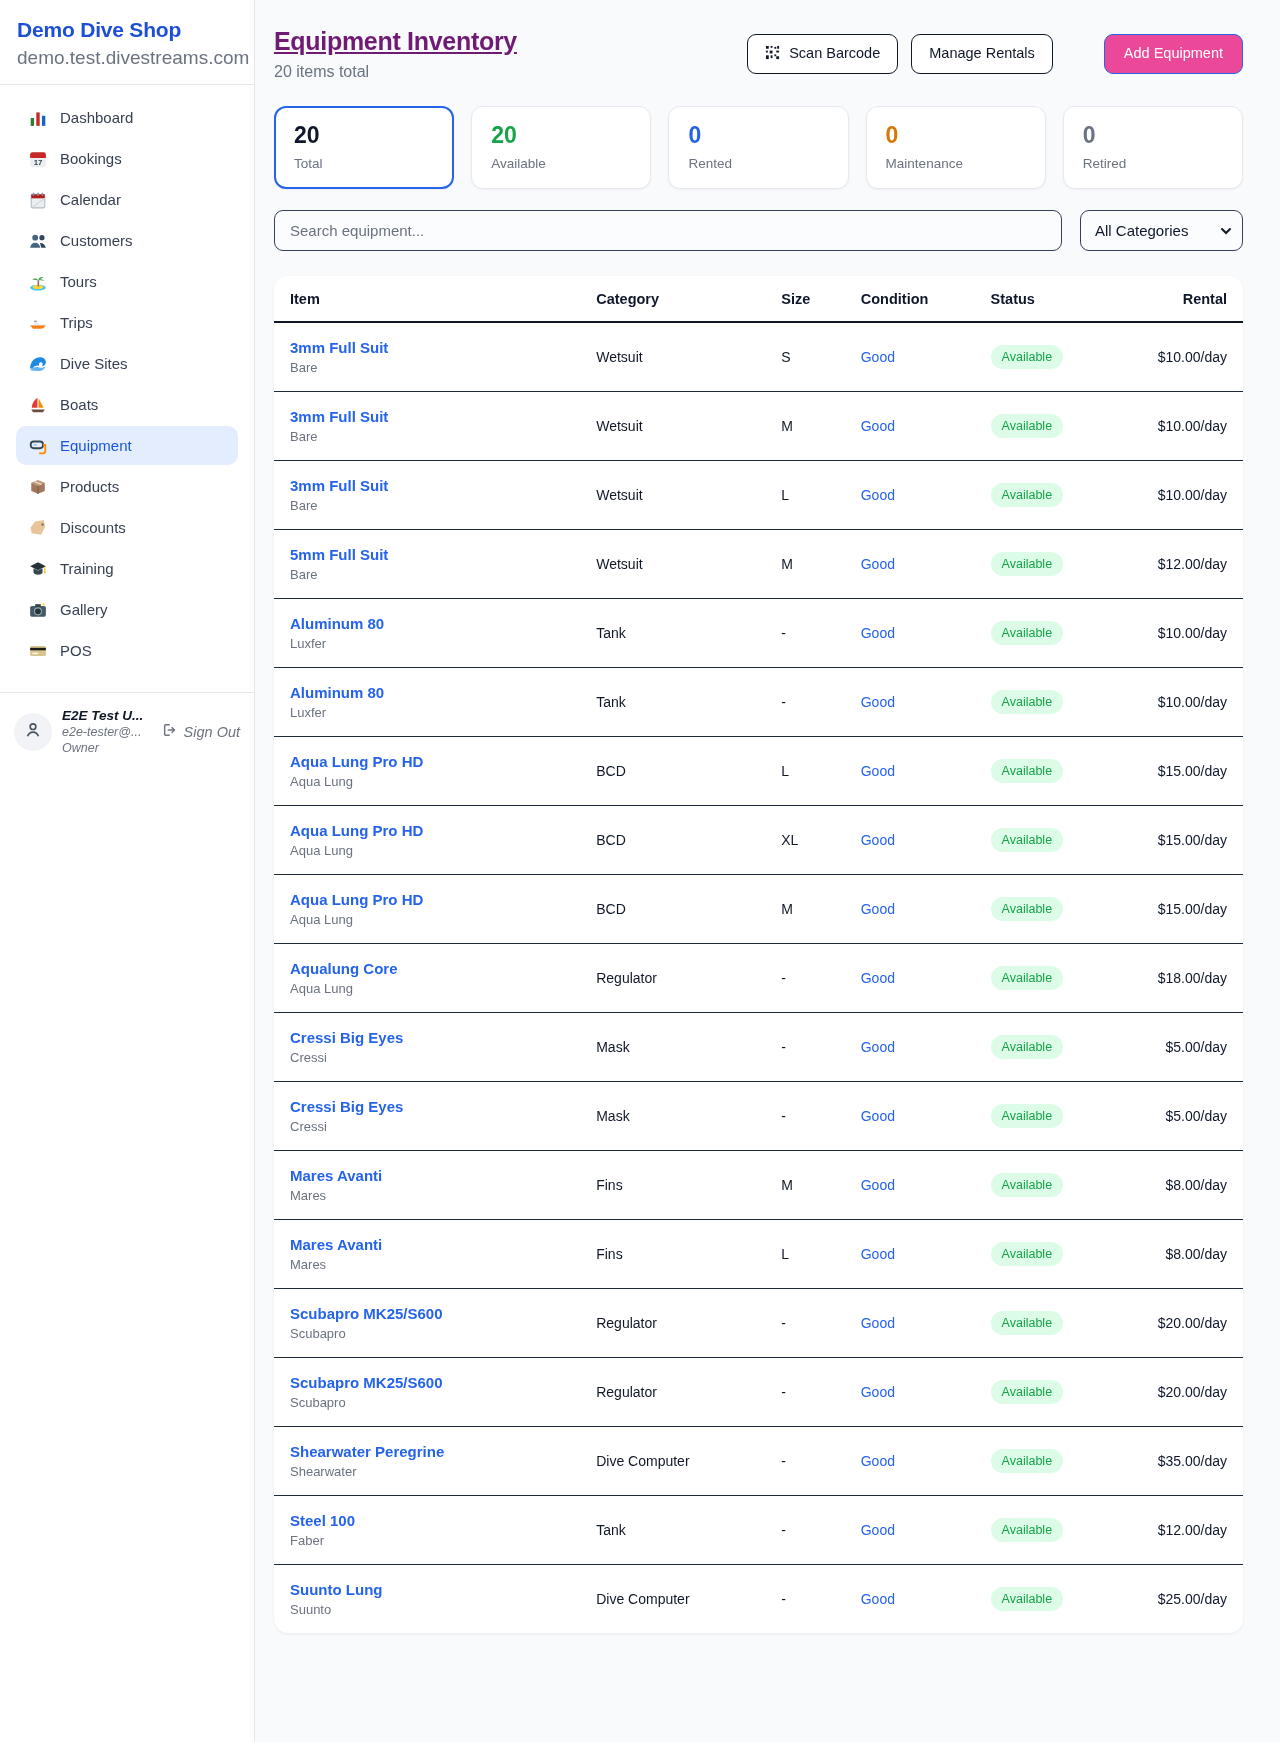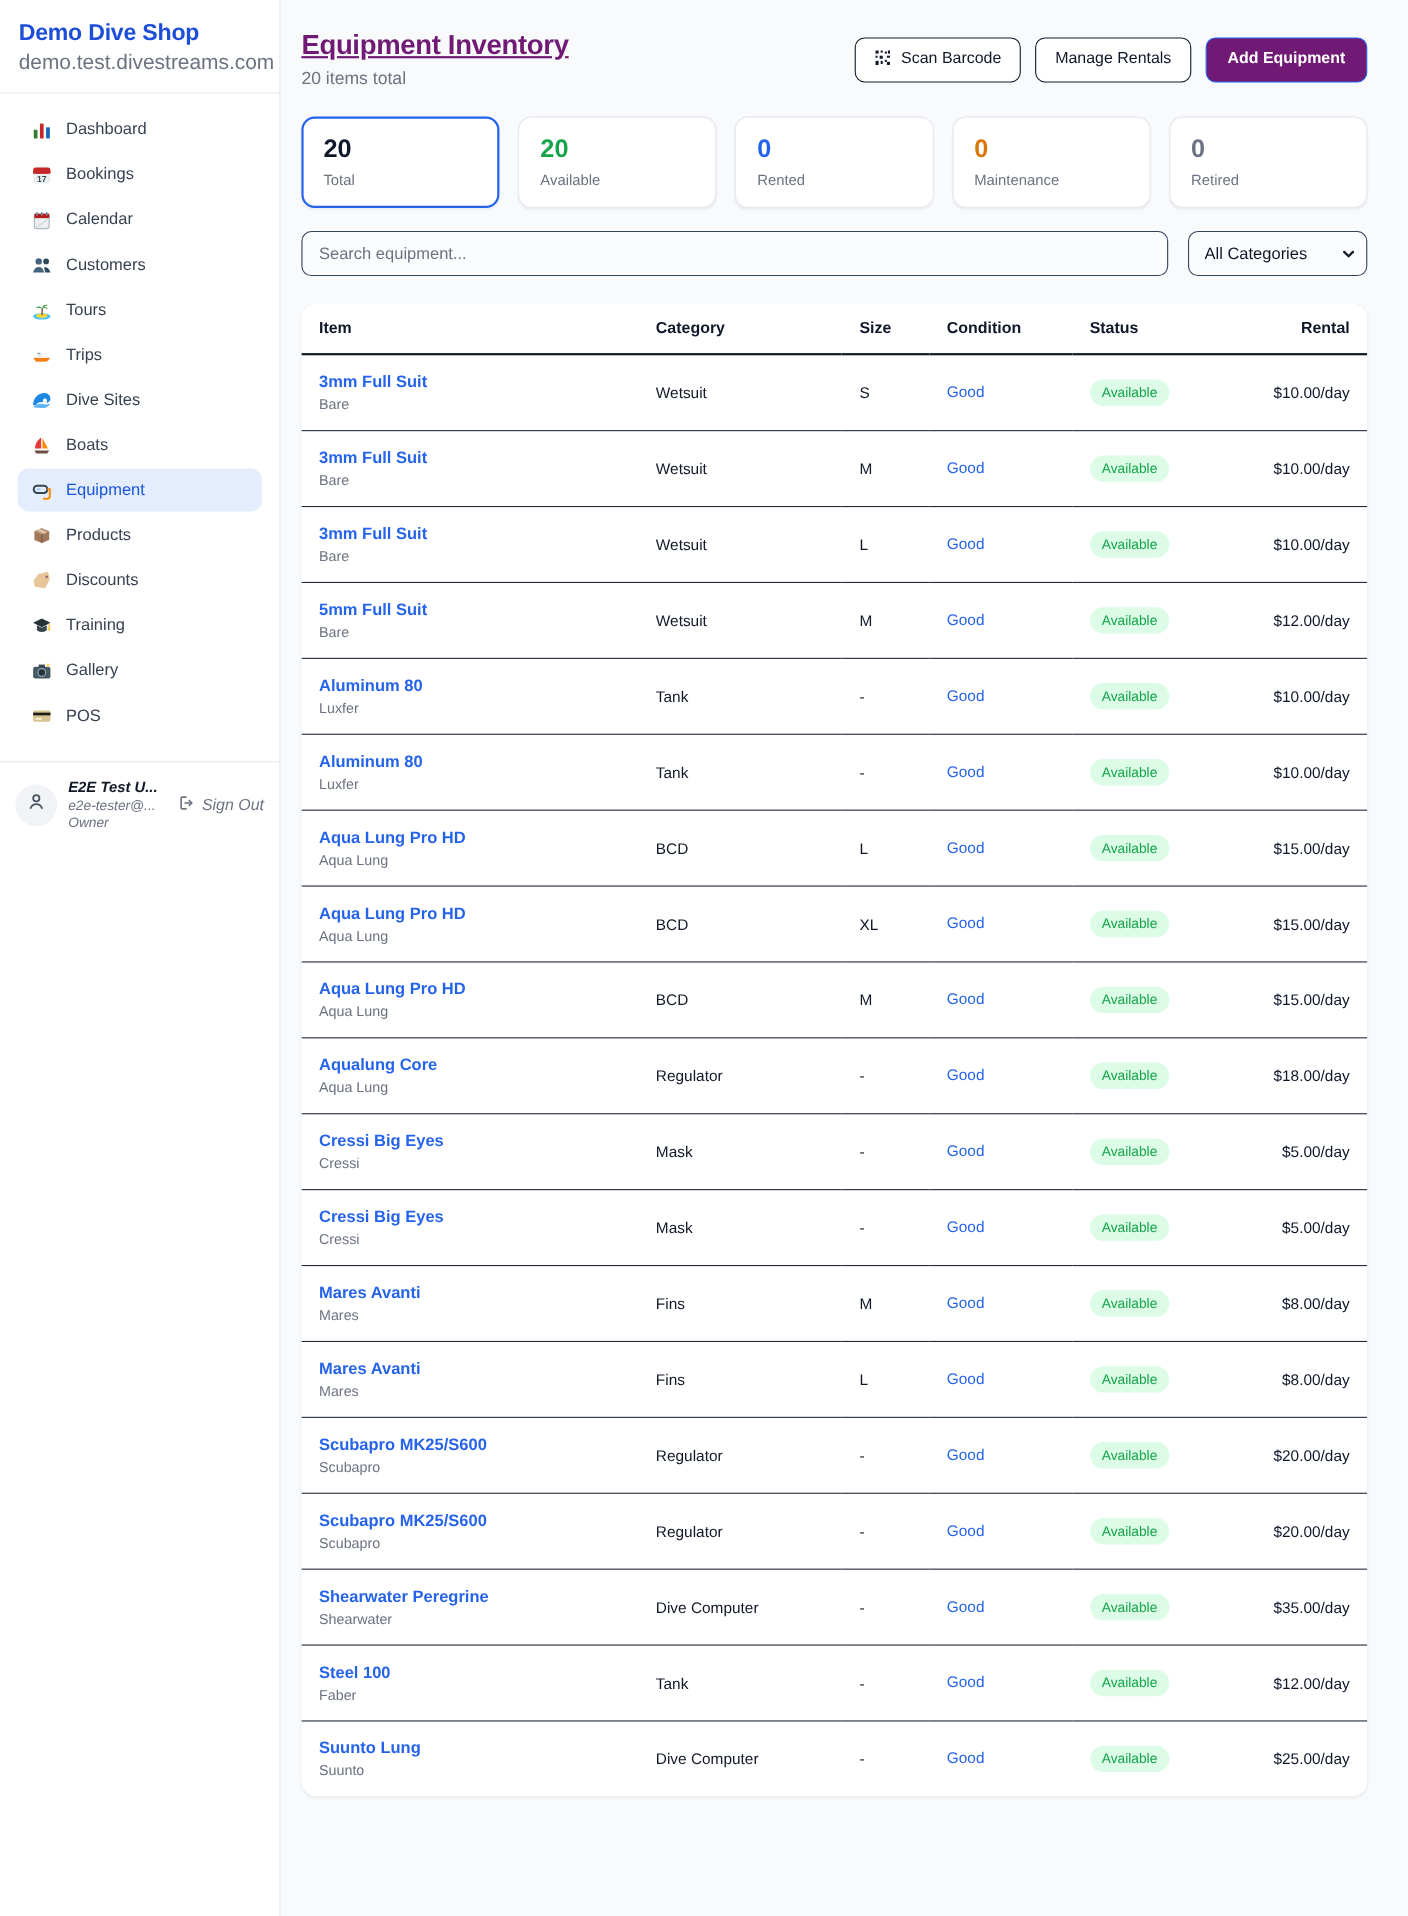--- a/index.html
+++ b/index.html
@@ -48,21 +48,21 @@
 
   
   .main { flex:1; padding:27px 37px 32px 19px; }
 
   .header-row { display:flex; justify-content:space-between; align-items:flex-start; }
   .page-title { font-size:25px; font-weight:800; color:#701a75; letter-spacing:-0.3px;text-decoration:underline; }
   .page-subtitle { font-size:16px; color:#6b7280; margin-top:7px; }
   .header-actions { display:flex; gap:13px; margin-top:7px; }
   .btn { border-radius:9px; font-size:14.5px; padding:10px 17px; cursor:pointer; display:flex; align-items:flex-start; gap:9px; font-family:inherit; }
   .btn-outline { background:#fff; border:1px solid #101828; color:#101828; font-weight:500; }
-  .btn-primary { background:#701a75; border:1px solid #2563eb; color:#fff; font-weight:700; padding:10px 19px; }
+  .btn-primary { background:#ec4899; border:1px solid #2563eb; color:#fff; font-weight:400; padding:10px 19px;margin-left:38px; }
   .btn svg { width:15px; height:15px; }
 
   
   .stats-row { display:flex; gap:17px; margin-top:25px; }
   .stat-card {
     flex:1; background:#fff; border:1px solid #e7e9ee; border-radius:12px;
     padding:15px 19px 17px; box-shadow:0 1px 2px rgba(16,24,40,.05); cursor:pointer;
   }
   .stat-card.selected { border:2px solid #2563eb; padding:14px 18px 16px; }
   .stat-value { font-size:23px; font-weight:700; }

